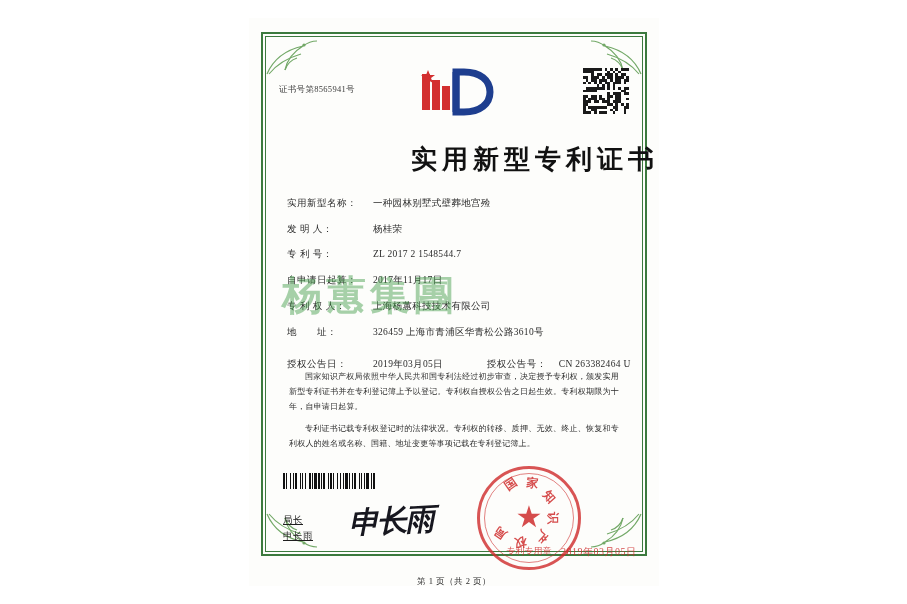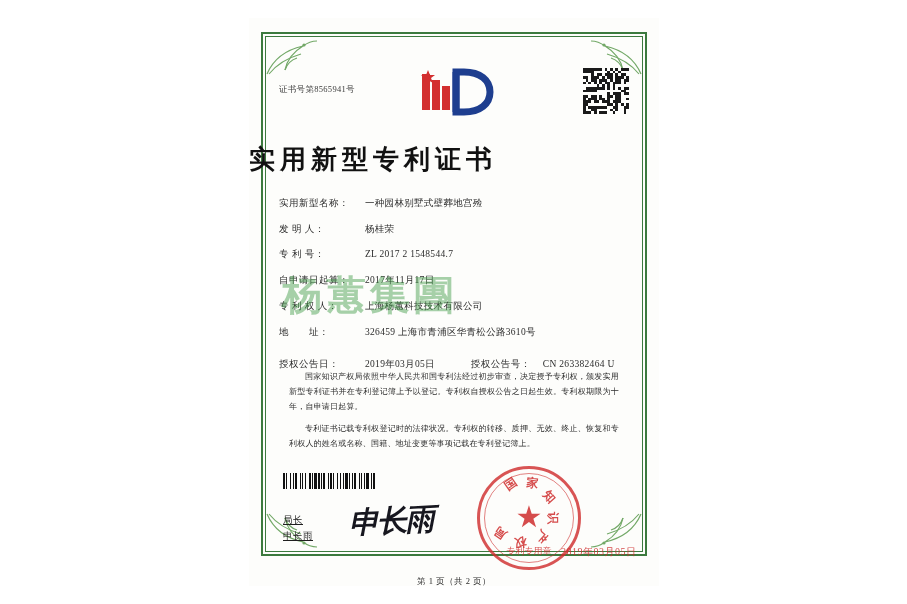--- a/index.html
+++ b/index.html
@@ -90,21 +90,21 @@
   }
   .qr-grid i { background: transparent; }
   .qr-grid i.on { background: #1a1a1a; }
 
   
   .title {
     position: absolute;
     left: 0;
     right: 0;
     top: 124px;
-    text-align: left;
+    text-align: right;
     font-size: 26px;
     font-weight: bold;
     letter-spacing: 5px;
     color: #111;
     font-family: "DejaVu Sans", sans-serif;
   }
 
   
   .fields {
     position: absolute;
@@ -118,20 +118,21 @@
   .frow {
     display: flex;
     align-items: baseline;
     margin-bottom: 11px;
     white-space: nowrap;
   }
   .flabel {
     display: inline-block;
     min-width: 86px;
     letter-spacing: .5px;
+    margin-left: 8px;
   }
   .fvalue { letter-spacing: .3px; }
   .frow.dual { justify-content: flex-start; }
   .frow.dual .second { margin-left: 36px; }
   .frow.dual .second .flabel { min-width: 72px; }
 
   
   .legal {
     position: absolute;
     left: 40px;

